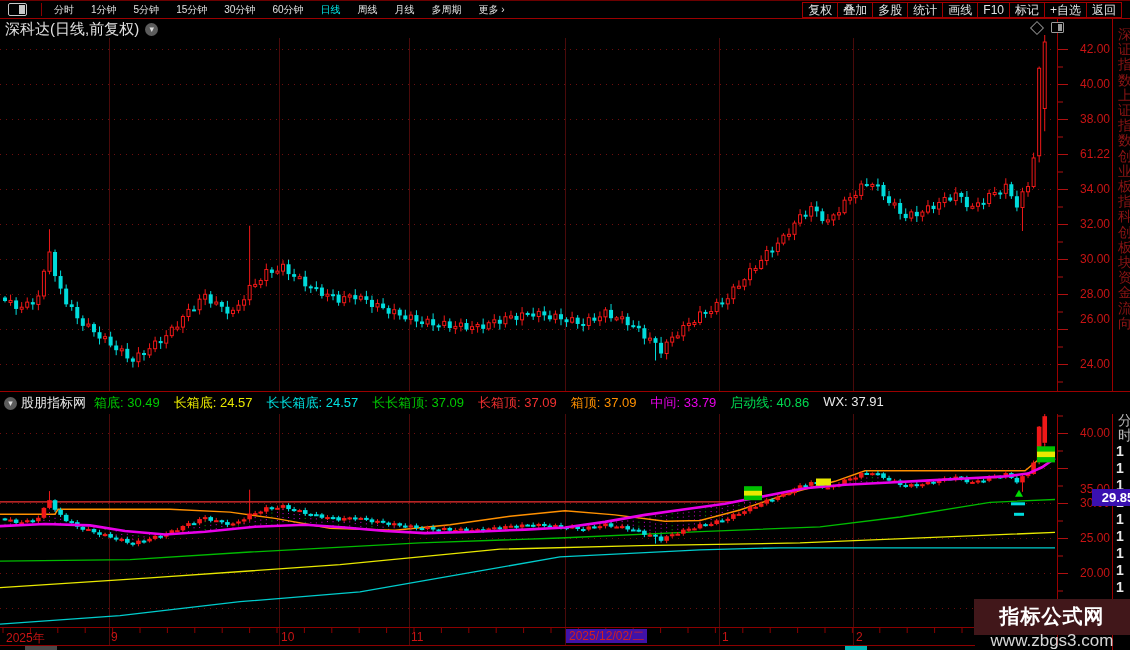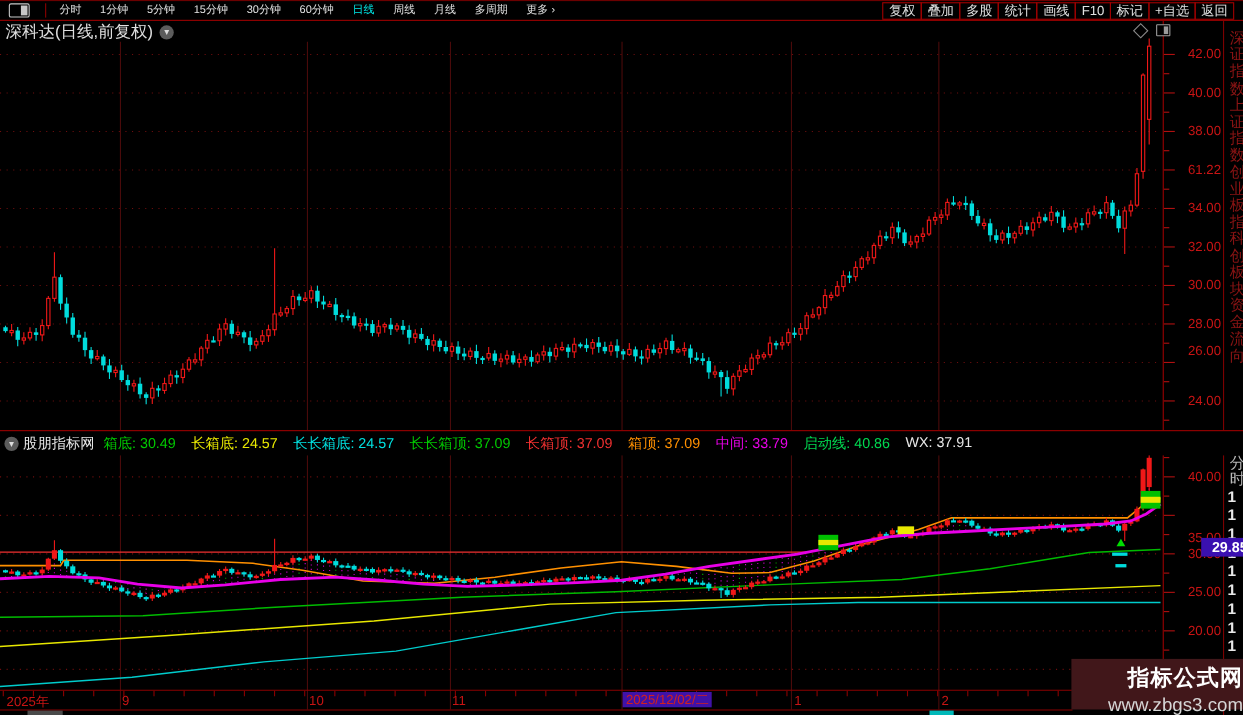--- a/index.html
+++ b/index.html
@@ -46,22 +46,22 @@
   #crosshair-badge{position:absolute;left:1092px;top:489px;width:52px;height:17px;background:#3a10b0;
                    color:#fff;font-size:13px;font-weight:700;line-height:17px;text-align:center;z-index:7;}
   
   #side-strip{position:absolute;left:1113px;top:19px;width:17px;height:631px;background:#000;
               overflow:hidden;z-index:3;}
   .strip-char{position:absolute;left:5px;font-size:14px;line-height:15px;color:#8c1414;white-space:pre;}
   .strip-char.hl{color:#e8d000;}
   .strip-char.gray{color:#b8b8b8;}
   .strip-num{position:absolute;left:3px;font-size:14px;font-weight:700;color:#e8e8e8;line-height:16px;}
   
-  #watermark{position:absolute;left:974px;top:599px;width:156px;height:46px;background:#41171a;z-index:9;
-             text-align:right;color:#fff;}
+  #watermark{position:absolute;left:974px;top:599px;width:156px;height:36px;background:#41171a;z-index:9;
+             text-align:center;color:#fff;}
   #watermark .wm1{font-size:20px;font-weight:700;margin-top:4px;letter-spacing:1px;}
   #watermark .wm2{font-size:17px;color:#d6d6d6;margin-top:1px;}
   
   .fragment{position:absolute;z-index:2;}
 </style>
 </head>
 <body>
 
 <div id="screen">
 

